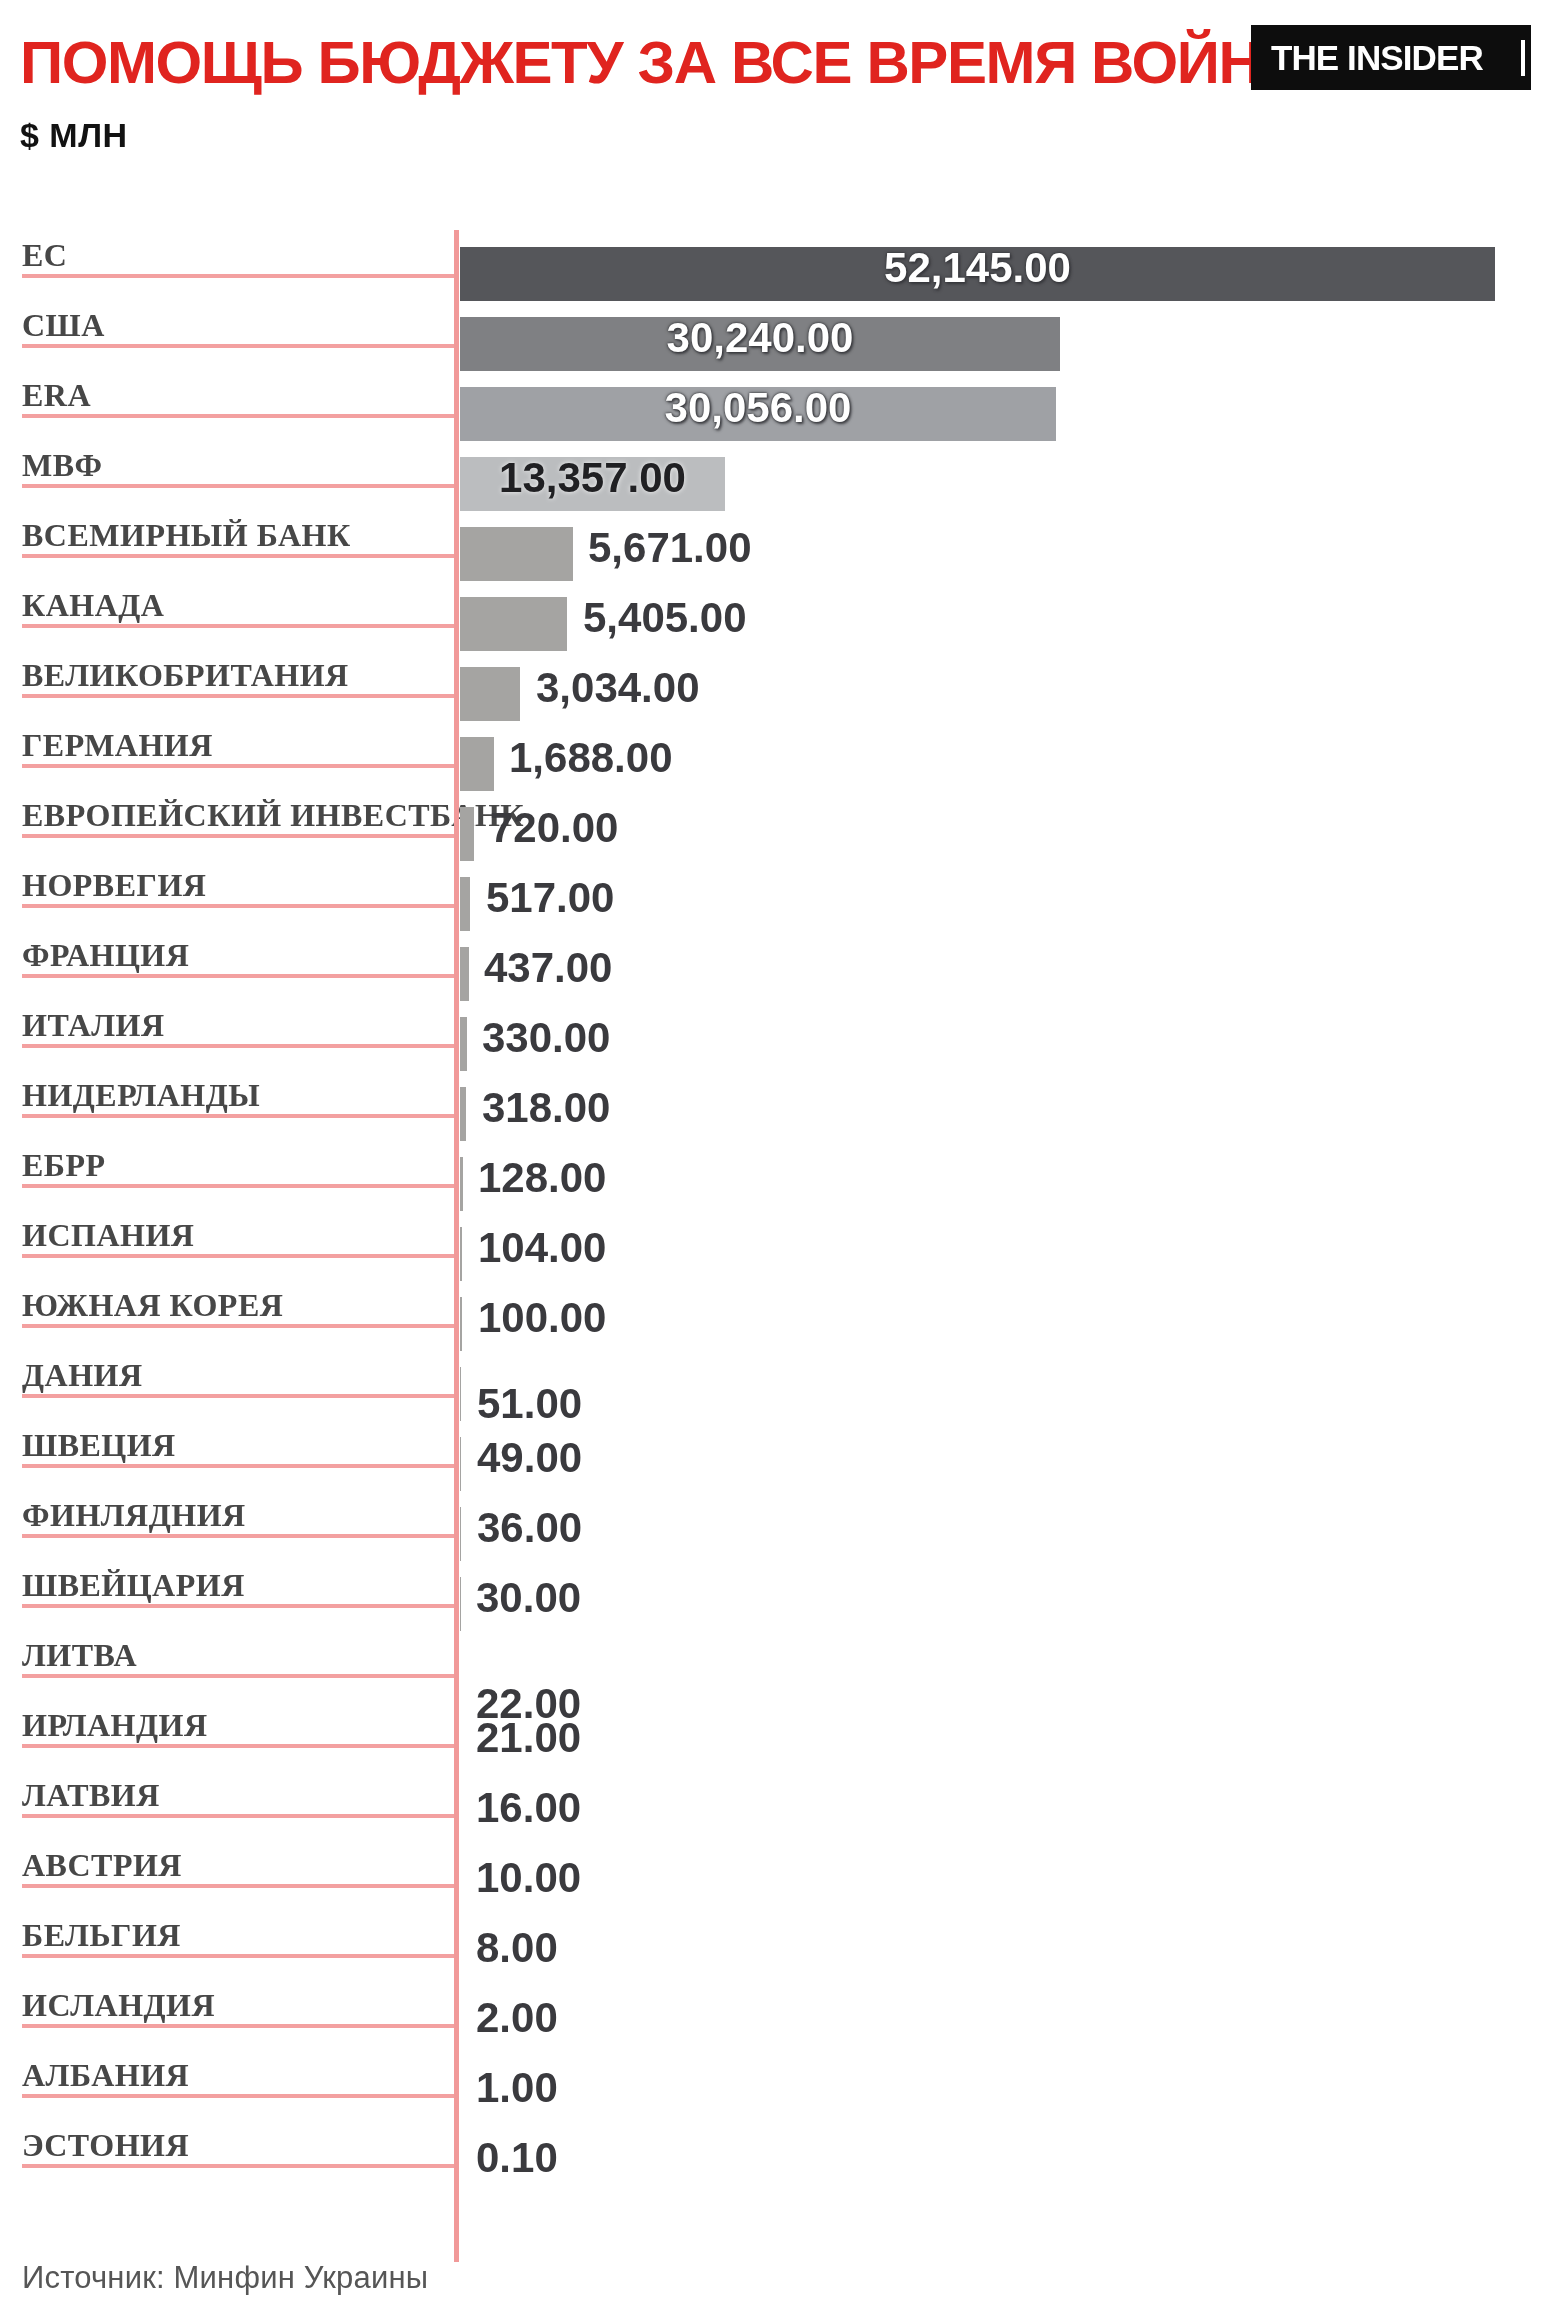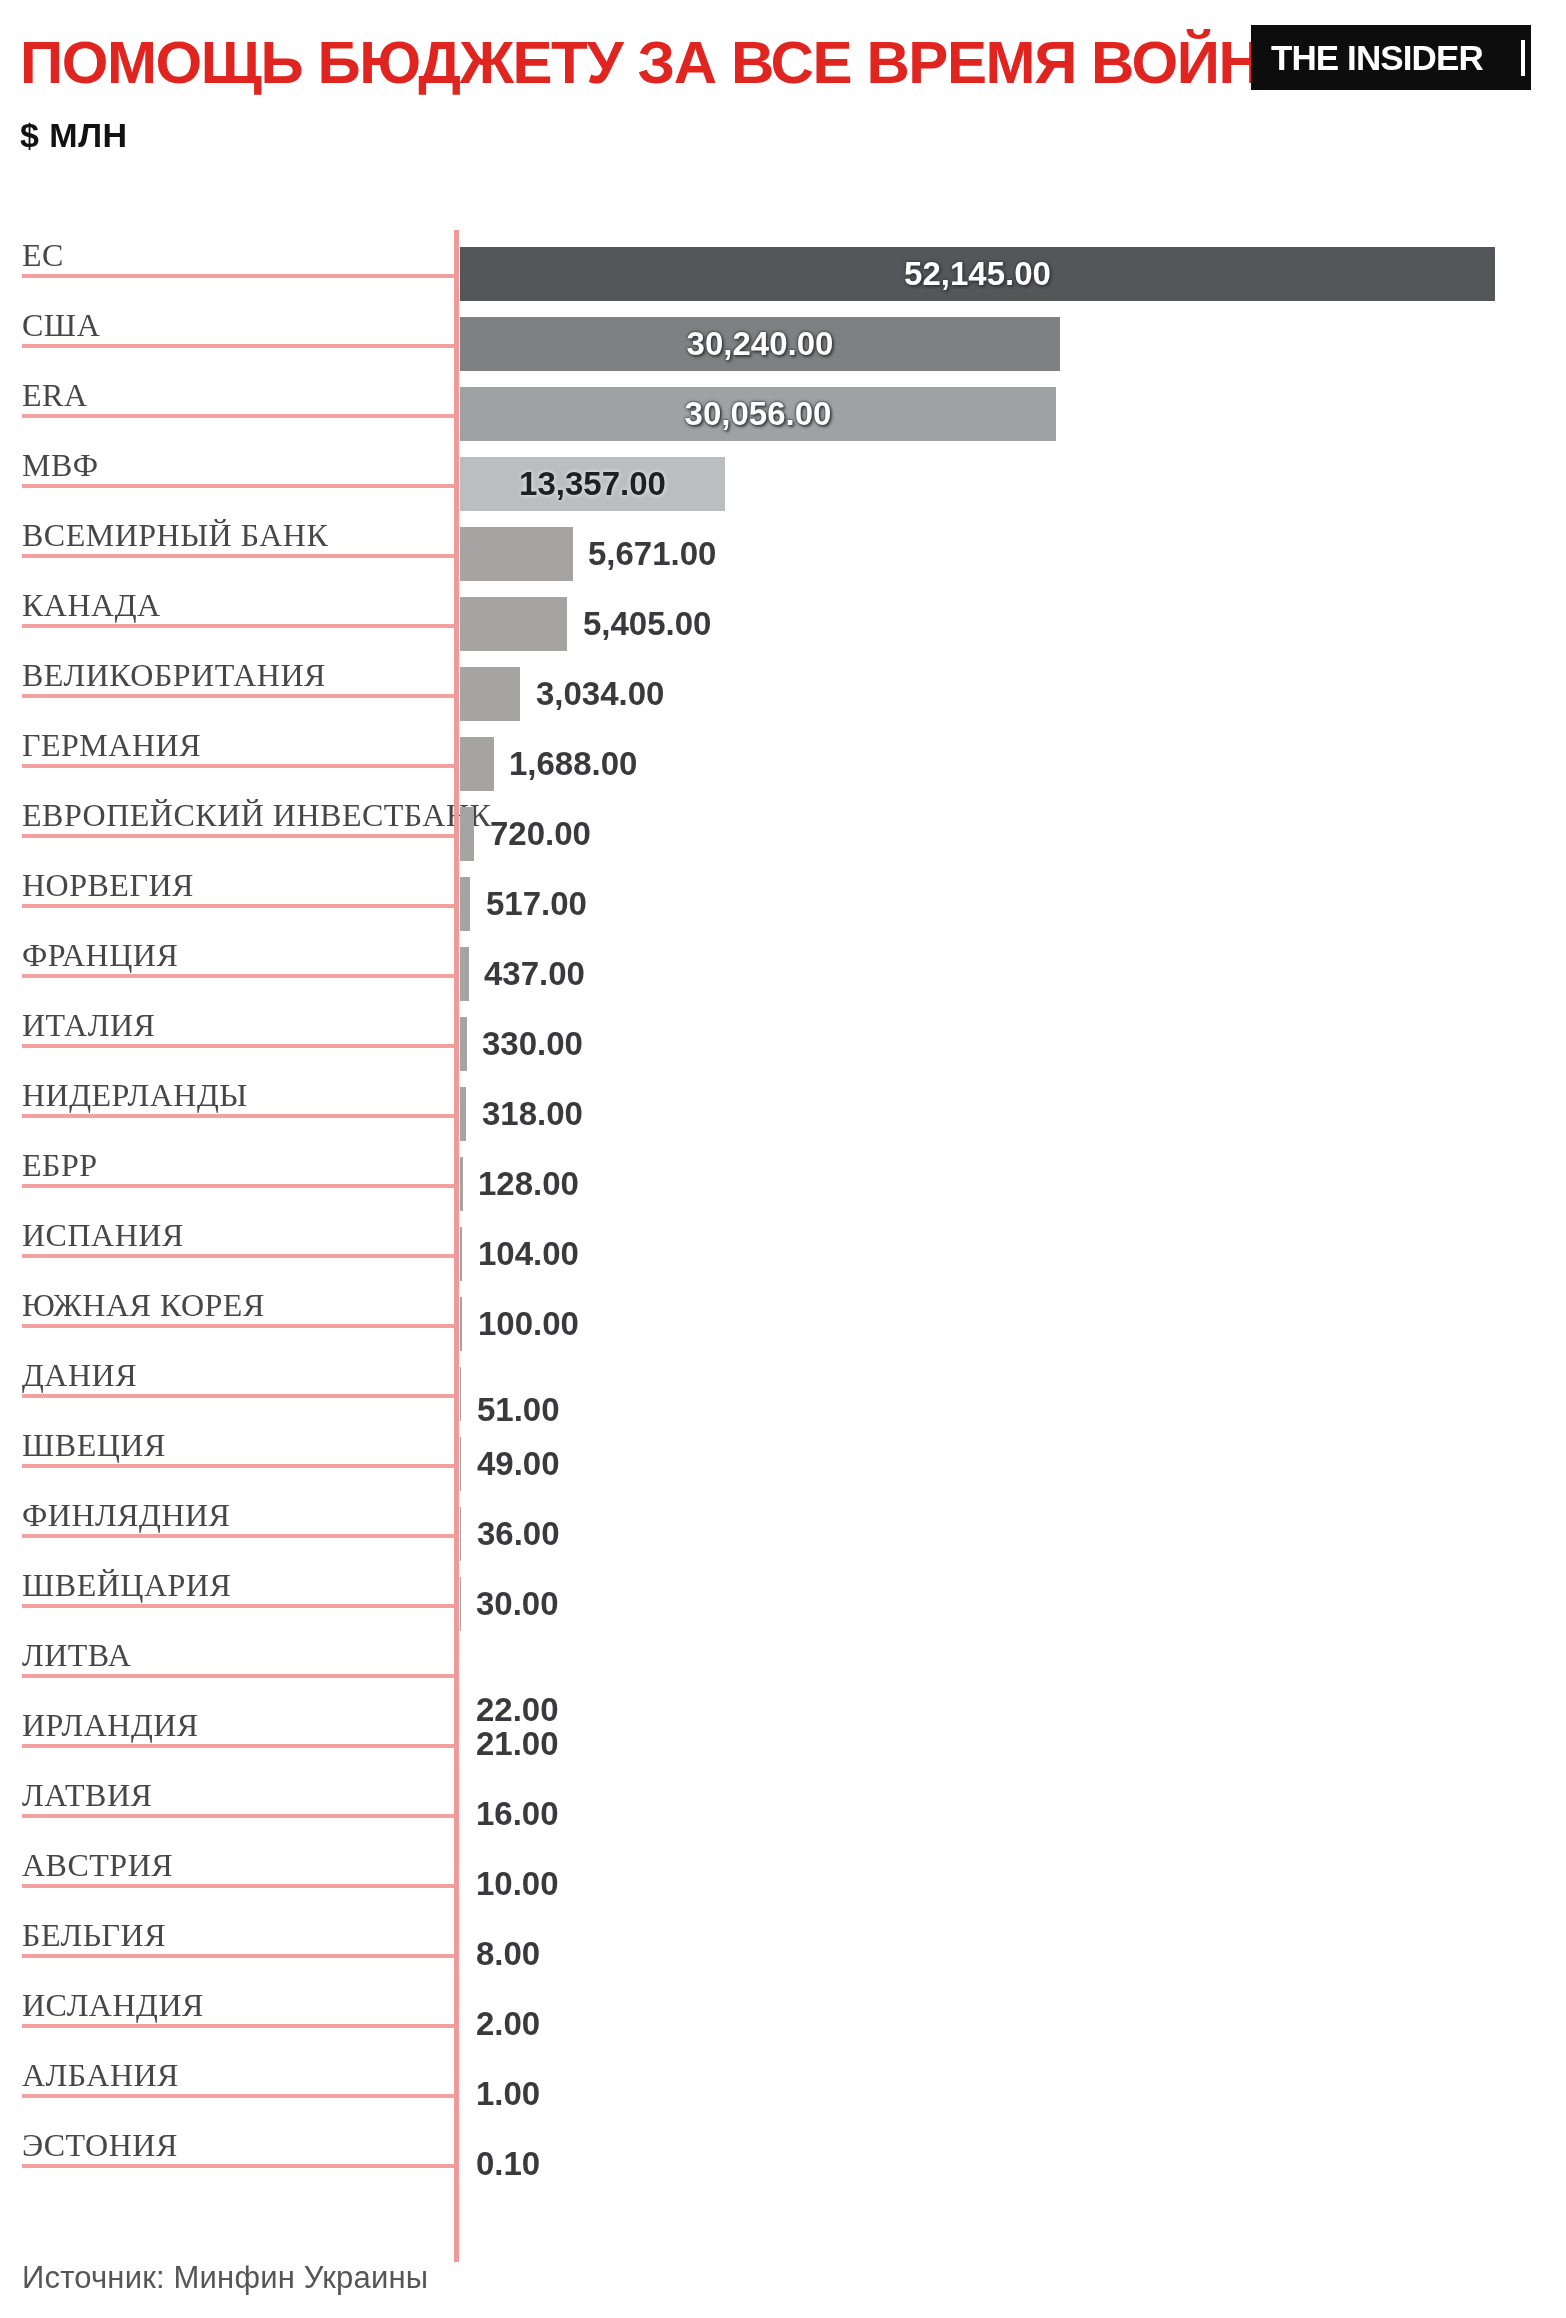--- a/index.html
+++ b/index.html
@@ -28,33 +28,33 @@
   }
   .logo-pipe{
     position:absolute;right:6.3px;top:14.5px;bottom:14.5px;width:3.6px;background:#ffffff;
   }
   
   #chart{position:absolute;left:0;top:241px;width:1567px;}
   .row{position:relative;height:70px;}
   .row-label{
     position:absolute;left:22px;top:0;height:33px;
     display:flex;align-items:flex-end;
-    font-family:"Liberation Serif", serif;font-weight:400;
+    font-family:"Liberation Serif", serif;font-weight:700;
     font-size:32px;color:#474747;letter-spacing:0.5px;white-space:nowrap;
     padding-bottom:8px;box-sizing:content-box;
   }
   .underline{
     position:absolute;left:22px;top:33px;height:3.6px;background:#F3A0A0;
   }
   .bar{
     position:absolute;top:6.3px;height:54px;
   }
   .val{
-    position:absolute;font-size:33px;font-weight:700;white-space:nowrap;
-    line-height:54px;top:6px;height:54px;
+    position:absolute;font-size:42px;font-weight:700;white-space:nowrap;
+    line-height:54px;top:0;height:54px;
   }
   .val.outside{color:#3A3A3E;}
   .val.inside-light{
     color:#ffffff;text-align:center;
     text-shadow:0 0 3.6px rgba(52,53,57,.9),0 0 1.8px rgba(52,53,57,.95),1.8px 1.8px 2.7px rgba(52,53,57,.8);
   }
   .val.inside-dark{
     color:#202023;text-align:center;
     text-shadow:0 0 5.4px rgba(255,255,255,.85);
   }

